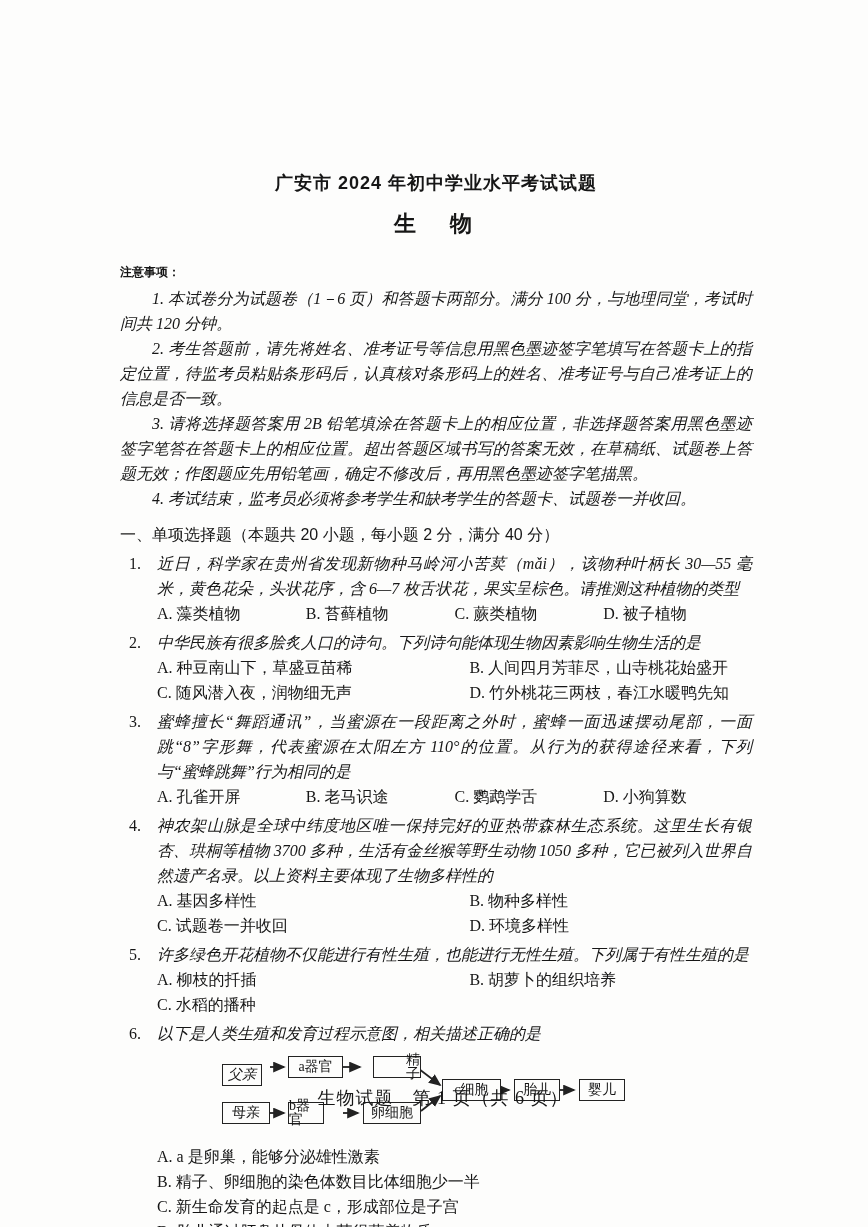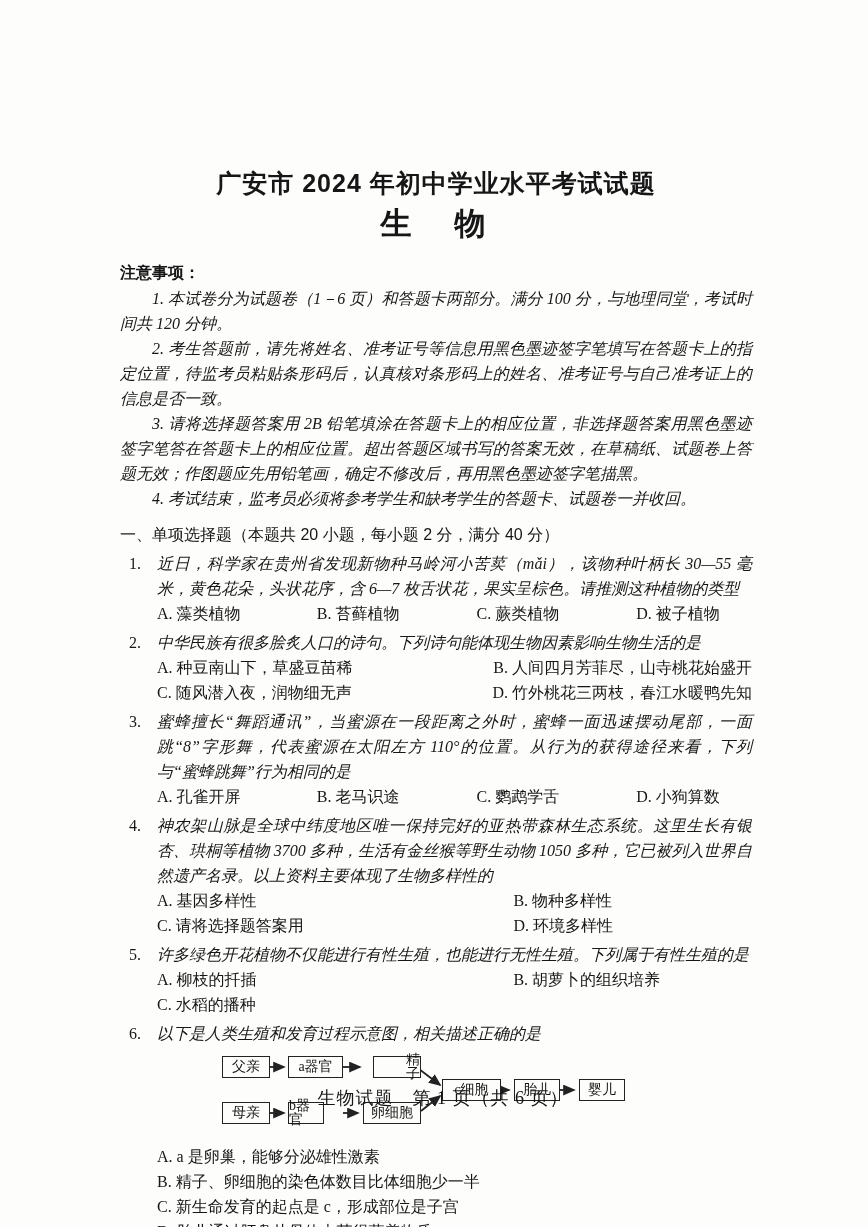--- a/index.html
+++ b/index.html
@@ -10,45 +10,45 @@
     background:#fdfdfc;
     color:#161616;
     font-family:"Liberation Serif","DejaVu Serif",serif;
     font-size:16px;line-height:25px;
     overflow:hidden;
   }
   .content{position:absolute;left:120px;top:168px;width:632px;}
 
   .title{
     font-family:"Liberation Sans","DejaVu Sans",sans-serif;
-    font-weight:bold;font-size:25px;line-height:30px;
+    font-weight:bold;font-size:18px;line-height:30px;
     text-align:center;margin:0;letter-spacing:1px;
   }
   .subject{
     font-family:"Liberation Sans","DejaVu Sans",sans-serif;
-    font-weight:bold;font-size:31px;line-height:40px;
+    font-weight:bold;font-size:22px;line-height:40px;
     text-align:center;margin:6px 0 16px 0;letter-spacing:6px;
   }
   .notice-heading{
     font-family:"Liberation Sans","DejaVu Sans",sans-serif;
-    font-weight:bold;font-size:16px;margin:6px 0 1px 0;
+    font-weight:bold;font-size:12px;margin:6px 0 1px 0;
   }
   .notice-item{margin:0;text-indent:2em;text-align:justify;font-style:italic;}
 
   .section-heading{
     font-family:"Liberation Sans","DejaVu Sans",sans-serif;
     font-weight:normal;font-size:16px;margin:11px 0 3px 0;
   }
 
   .question{display:flex;margin-top:4px;}
   .qnum{flex:none;width:28px;padding-left:9px;}
   .qbody{flex:1;min-width:0;}
   .qstem{margin:0;text-align:justify;font-style:italic;}
 
-  .opt-row{display:flex;gap:44px;}
+  .opt-row{display:flex;}
   .opt-row4 .opt{width:25%;}
   .opt-row2 .opt:first-child{width:52.5%;}
   .opt-row2 .opt:last-child{flex:1;}
   .opt{white-space:nowrap;}
   .opt-line{display:block;}
 
   
   .flowchart{position:relative;height:92px;margin:4px 0 2px 0;}
   .fc-box{
     position:absolute;box-sizing:border-box;
@@ -126,21 +126,21 @@
 
     <div class="question">
       <div class="qnum">4.</div>
       <div class="qbody">
         <p class="qstem">神农架山脉是全球中纬度地区唯一保持完好的亚热带森林生态系统。这里生长有银杏、珙桐等植物 3700 多种，生活有金丝猴等野生动物 1050 多种，它已被列入世界自然遗产名录。以上资料主要体现了生物多样性的</p>
         <div class="opt-row opt-row2">
           <span class="opt">A. 基因多样性</span>
           <span class="opt">B. 物种多样性</span>
         </div>
         <div class="opt-row opt-row2">
-          <span class="opt">C. 请将选择题答案用</span>
+          <span class="opt">C. 试题卷一并收回</span>
           <span class="opt">D. 环境多样性</span>
         </div>
       </div>
     </div>
 
     <div class="question">
       <div class="qnum">5.</div>
       <div class="qbody">
         <p class="qstem">许多绿色开花植物不仅能进行有性生殖，也能进行无性生殖。下列属于有性生殖的是</p>
         <div class="opt-row opt-row2">
@@ -169,21 +169,21 @@
               <line x1="113" y1="17" x2="127" y2="17"></line>
               <line x1="186" y1="17" x2="203" y2="17"></line>
               <line x1="113" y1="63" x2="127" y2="63"></line>
               <line x1="186" y1="63" x2="201" y2="63"></line>
               <line x1="262" y1="19" x2="283" y2="35"></line>
               <line x1="264" y1="61" x2="283" y2="46"></line>
               <line x1="344" y1="40" x2="352" y2="40"></line>
               <line x1="403" y1="40" x2="417" y2="40"></line>
             </g>
           </svg>
-          <div class="fc-box" style="left:65px;top:6px;width:48px;">父亲</div>
+          <div class="fc-box" style="left:65px;top:14px;width:40px;font-style:italic;">父亲</div>
           <div class="fc-box" style="left:131px;top:6px;width:55px;">a器官</div>
           <div class="fc-box" style="left:216px;top:6px;width:48px;padding-left:32px;">精子</div>
           <div class="fc-box" style="left:65px;top:52px;width:48px;">母亲</div>
           <div class="fc-box" style="left:131px;top:52px;width:36px;">b器官</div>
           <div class="fc-box" style="left:206px;top:52px;width:58px;">卵细胞</div>
           <div class="fc-box" style="left:285px;top:29px;width:59px;">c细胞</div>
           <div class="fc-box" style="left:357px;top:29px;width:46px;">胎儿</div>
           <div class="fc-box" style="left:422px;top:29px;width:46px;">婴儿</div>
         </div>
 

